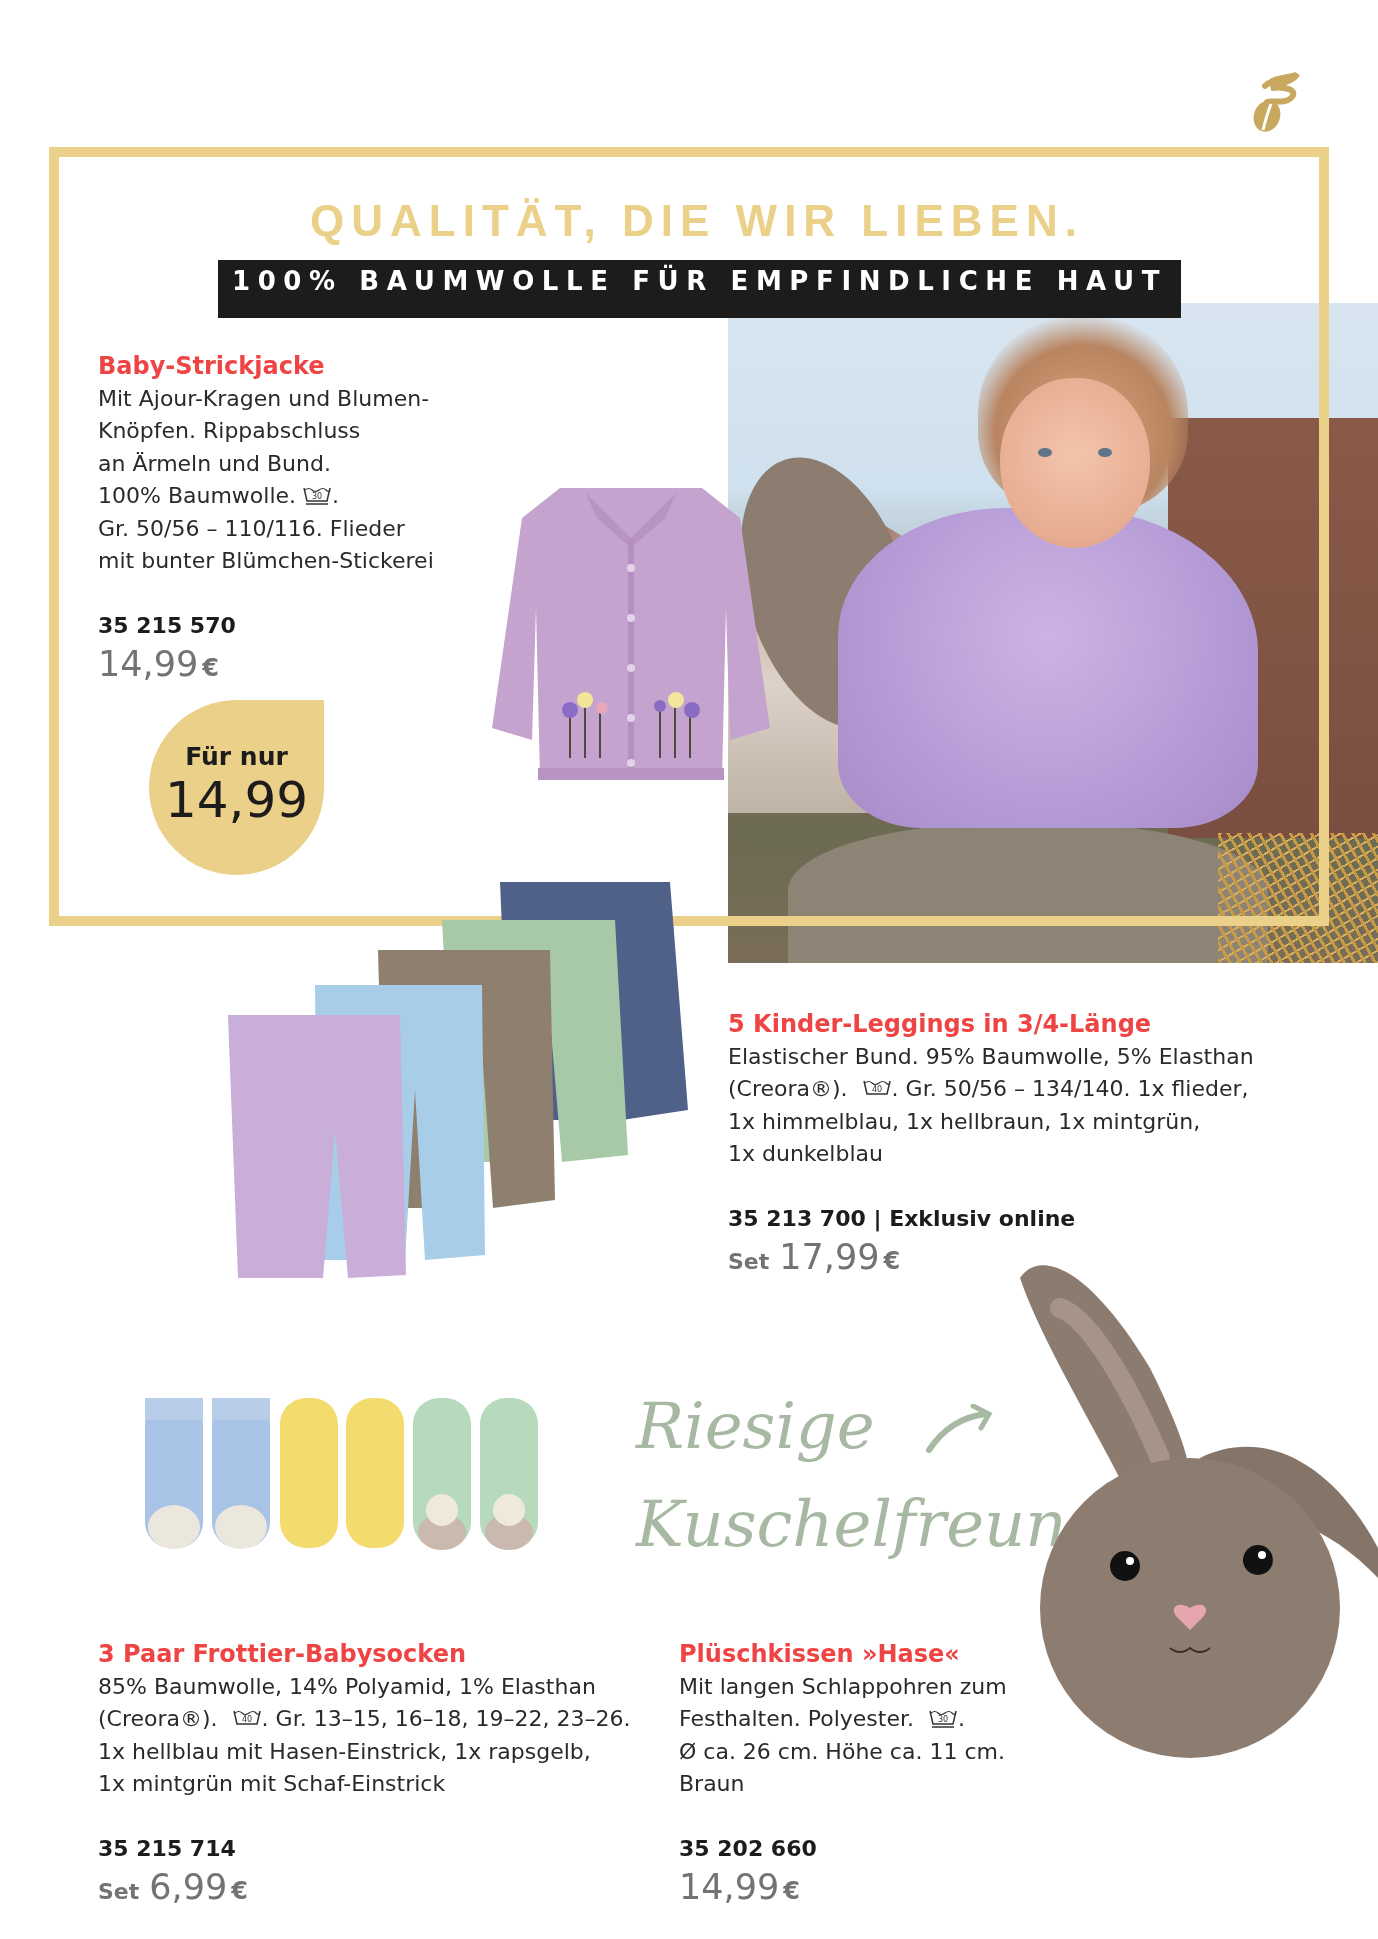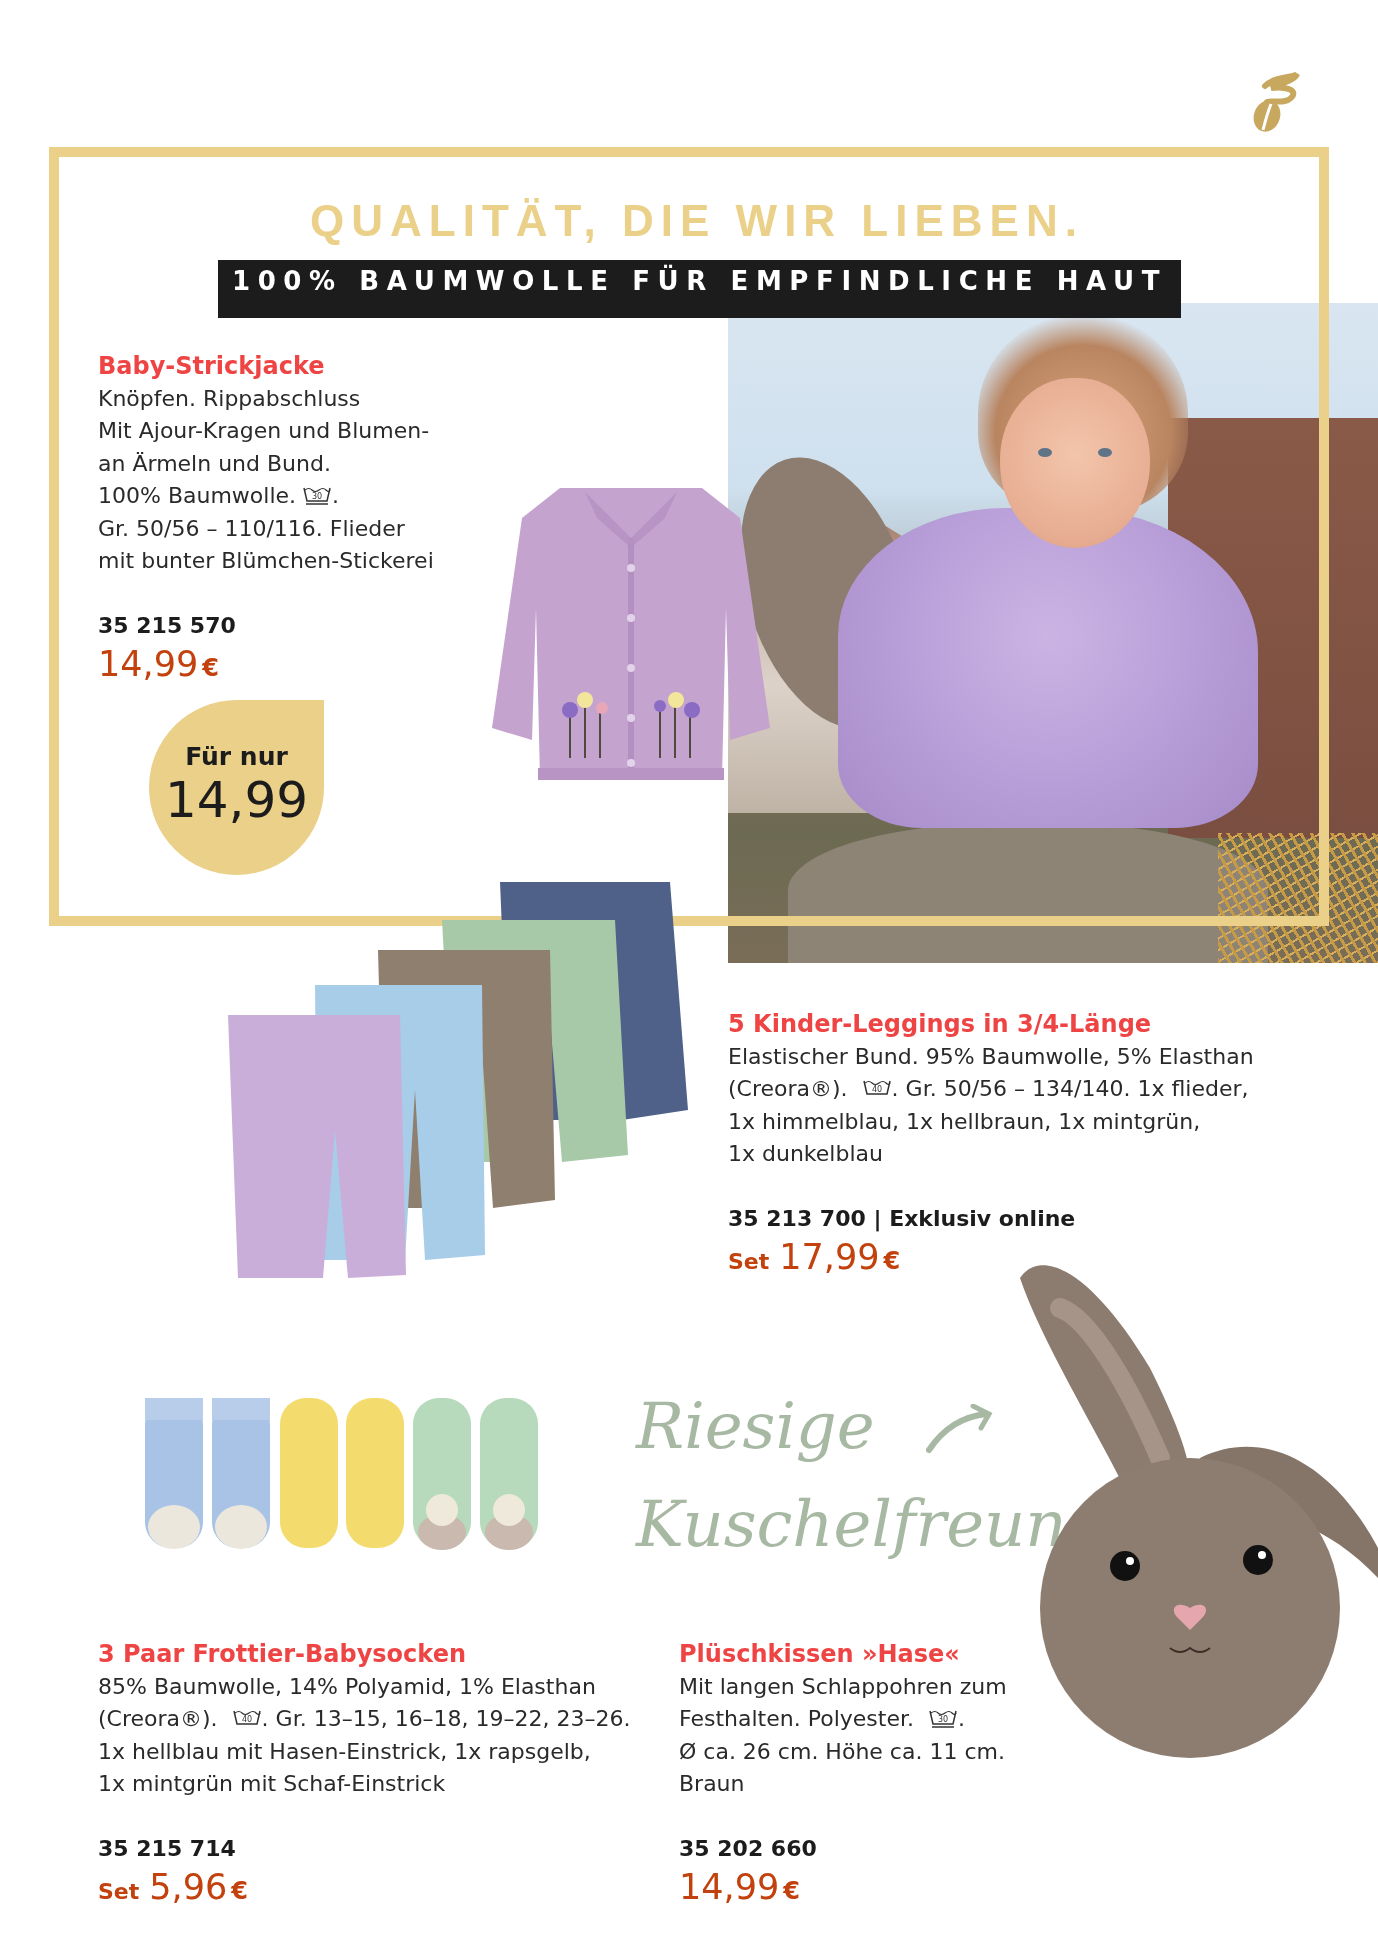--- a/index.html
+++ b/index.html
@@ -20,21 +20,21 @@
   .photo .legs{position:absolute;left:60px;top:520px;width:480px;height:150px;border-radius:45% 45% 0 0;background:#8d8475;}
   .photo .straw{position:absolute;right:0;bottom:0;width:160px;height:130px;background:repeating-linear-gradient(60deg,#c79a45 0 3px,transparent 3px 9px),repeating-linear-gradient(-30deg,#d8ae5b 0 2px,transparent 2px 10px);}
   
   .frame{left:49px;top:147px;width:1260px;height:759px;border:10px solid #ead088;pointer-events:none;}
   .headline{left:0;width:1378px;top:196px;text-align:center;font-family:Liberation Sans, sans-serif;font-weight:bold;font-size:44px;letter-spacing:7px;color:#ead088;padding-left:8px;}
   .subbar{left:218px;top:260px;width:963px;height:58px;background:#1c1c1c;color:#ffffff;font-family:"DejaVu Sans",sans-serif;font-weight:bold;font-size:26px;letter-spacing:7.6px;line-height:43px;text-align:center;}
   
   .block{font-size:22px;line-height:32.5px;color:#2a2a2a;}
   .block .title{font-weight:bold;font-size:24px;color:#ef4444;}
   .block .artno{font-weight:bold;font-size:22px;color:#1c1c1c;margin-top:32px;}
-  .block .price{font-size:35px;margin-top:6px;color:#c2410c;}
+  .block .price{font-size:35px;margin-top:6px;color:#737373;}
   .block .price .cur{font-size:24px;font-weight:bold;margin-left:4px;}
   .block .price .set{font-size:22px;font-weight:bold;margin-right:10px;}
   .wash{display:inline-block;position:relative;width:30px;height:20px;vertical-align:-2px;margin-left:6px;}
   .wash svg{display:block;}
   
   .badge{left:149px;top:700px;width:175px;height:175px;background:#ead088;border-radius:50% 0 50% 50%;text-align:center;}
   .badge .l1{margin-top:42px;font-size:25px;font-weight:bold;color:#1c1c1c;}
   .badge .l2{font-size:50px;color:#1c1c1c;line-height:58px;}
   
   .cardigan{left:490px;top:478px;width:282px;height:318px;}
@@ -100,22 +100,22 @@
   </svg>
 </div>
 
 <div class="abs frame"></div>
 
 <div class="abs headline">QUALITÄT, DIE WIR LIEBEN.</div>
 <div class="abs subbar">100% BAUMWOLLE FÜR EMPFINDLICHE HAUT</div>
 
 <div class="abs block" style="left:98px;top:350px;width:380px;">
   <div class="title">Baby-Strickjacke</div>
+  <div>Mit Ajour-Kragen und Blumen-</div>
   <div>Knöpfen. Rippabschluss</div>
-  <div>Mit Ajour-Kragen und Blumen-</div>
   <div>an Ärmeln und Bund.</div>
   <div><span>100% Baumwolle.</span><span class="wash"><svg width="30" height="22" viewBox="0 0 30 22">
           <path d="M2 3 L5 16 L25 16 L28 3" fill="none" stroke="#333" stroke-width="1.5"></path>
           <path d="M3 5 Q7 2 10 5 T17 5 T24 5 T28 5" fill="none" stroke="#333" stroke-width="1.2"></path>
           <line x1="4" y1="19" x2="26" y2="19" stroke="#333" stroke-width="1.5"></line>
           <text x="15" y="14" font-size="8" text-anchor="middle" fill="#333" font-family="DejaVu Sans, sans-serif">30</text>
         </svg></span>.</div>
   <div>Gr. 50/56 – 110/116. Flieder</div>
   <div>mit bunter Blümchen-Stickerei</div>
   <div class="artno">35 215 570</div>
@@ -203,21 +203,21 @@
   <div class="title">3 Paar Frottier-Babysocken</div>
   <div>85% Baumwolle, 14% Polyamid, 1% Elasthan</div>
   <div><span>(Creora®).</span><span class="wash" style="margin-left:14px;"><svg width="30" height="22" viewBox="0 0 30 22">
           <path d="M2 3 L5 16 L25 16 L28 3" fill="none" stroke="#333" stroke-width="1.5"></path>
           <path d="M3 5 Q7 2 10 5 T17 5 T24 5 T28 5" fill="none" stroke="#333" stroke-width="1.2"></path>
           <text x="15" y="14" font-size="8" text-anchor="middle" fill="#333" font-family="DejaVu Sans, sans-serif">40</text>
         </svg></span><span>. Gr. 13–15, 16–18, 19–22, 23–26.</span></div>
   <div>1x hellblau mit Hasen-Einstrick, 1x rapsgelb,</div>
   <div>1x mintgrün mit Schaf-Einstrick</div>
   <div class="artno">35 215 714</div>
-  <div class="price"><span class="set">Set</span><span>5,96</span><span class="cur">€</span></div>
+  <div class="price"><span class="set">Set</span><span>6,99</span><span class="cur">€</span></div>
 </div>
 
 <div class="abs block" style="left:679px;top:1638px;width:400px;">
   <div class="title">Plüschkissen »Hase«</div>
   <div>Mit langen Schlappohren zum</div>
   <div><span>Festhalten. Polyester.</span><span class="wash" style="margin-left:14px;"><svg width="30" height="22" viewBox="0 0 30 22">
           <path d="M2 3 L5 16 L25 16 L28 3" fill="none" stroke="#333" stroke-width="1.5"></path>
           <path d="M3 5 Q7 2 10 5 T17 5 T24 5 T28 5" fill="none" stroke="#333" stroke-width="1.2"></path>
           <line x1="4" y1="19" x2="26" y2="19" stroke="#333" stroke-width="1.5"></line>
           <text x="15" y="14" font-size="8" text-anchor="middle" fill="#333" font-family="DejaVu Sans, sans-serif">30</text>

